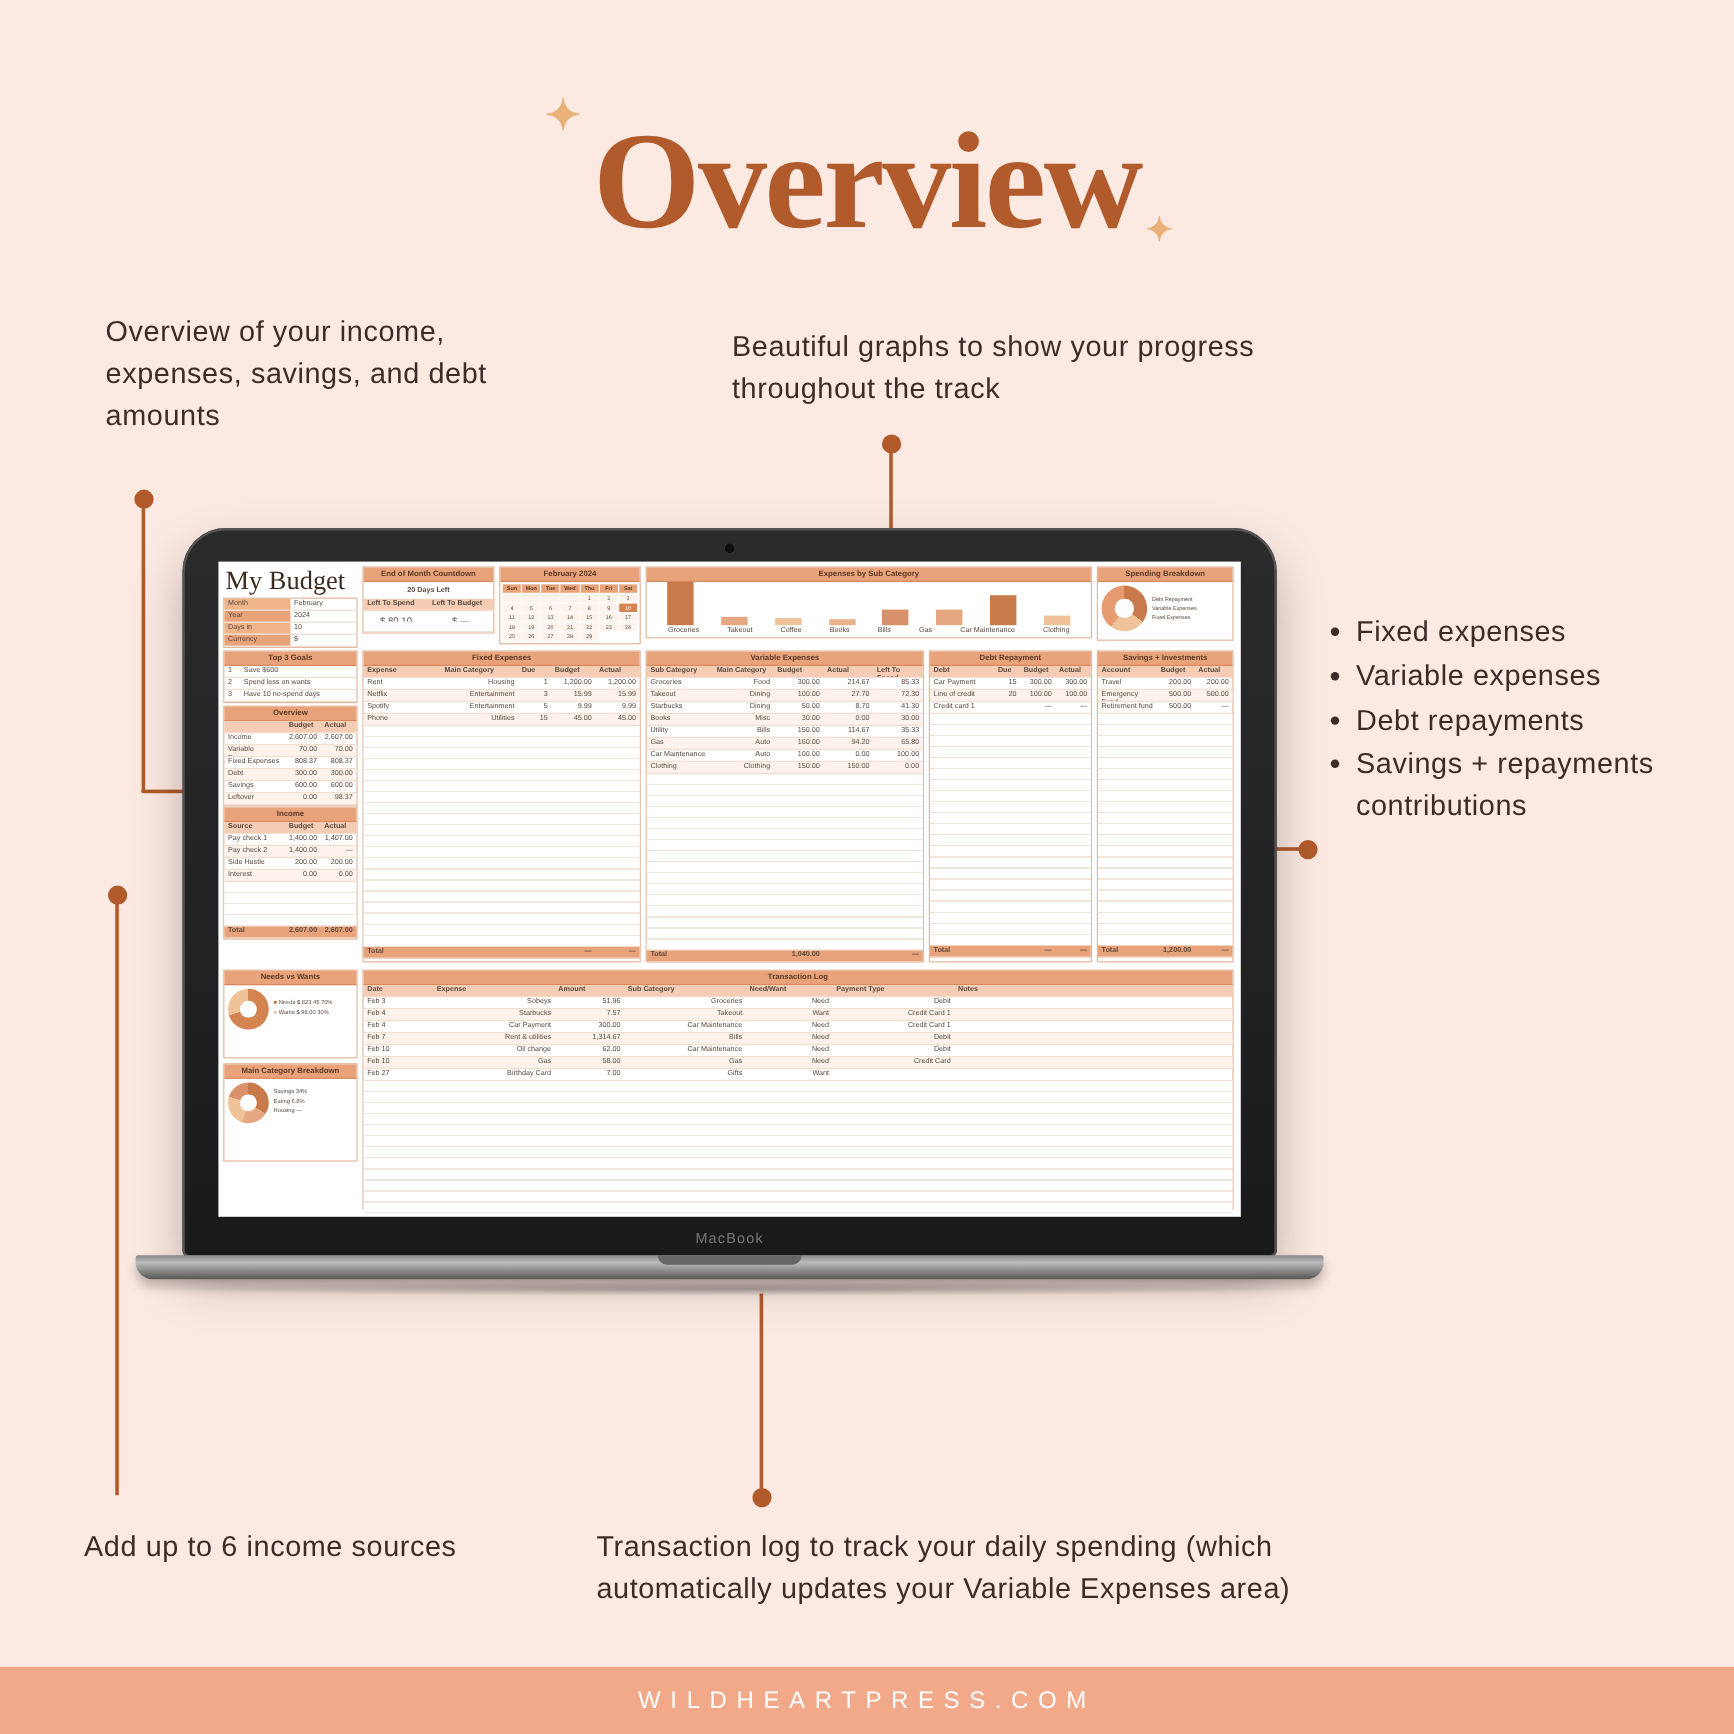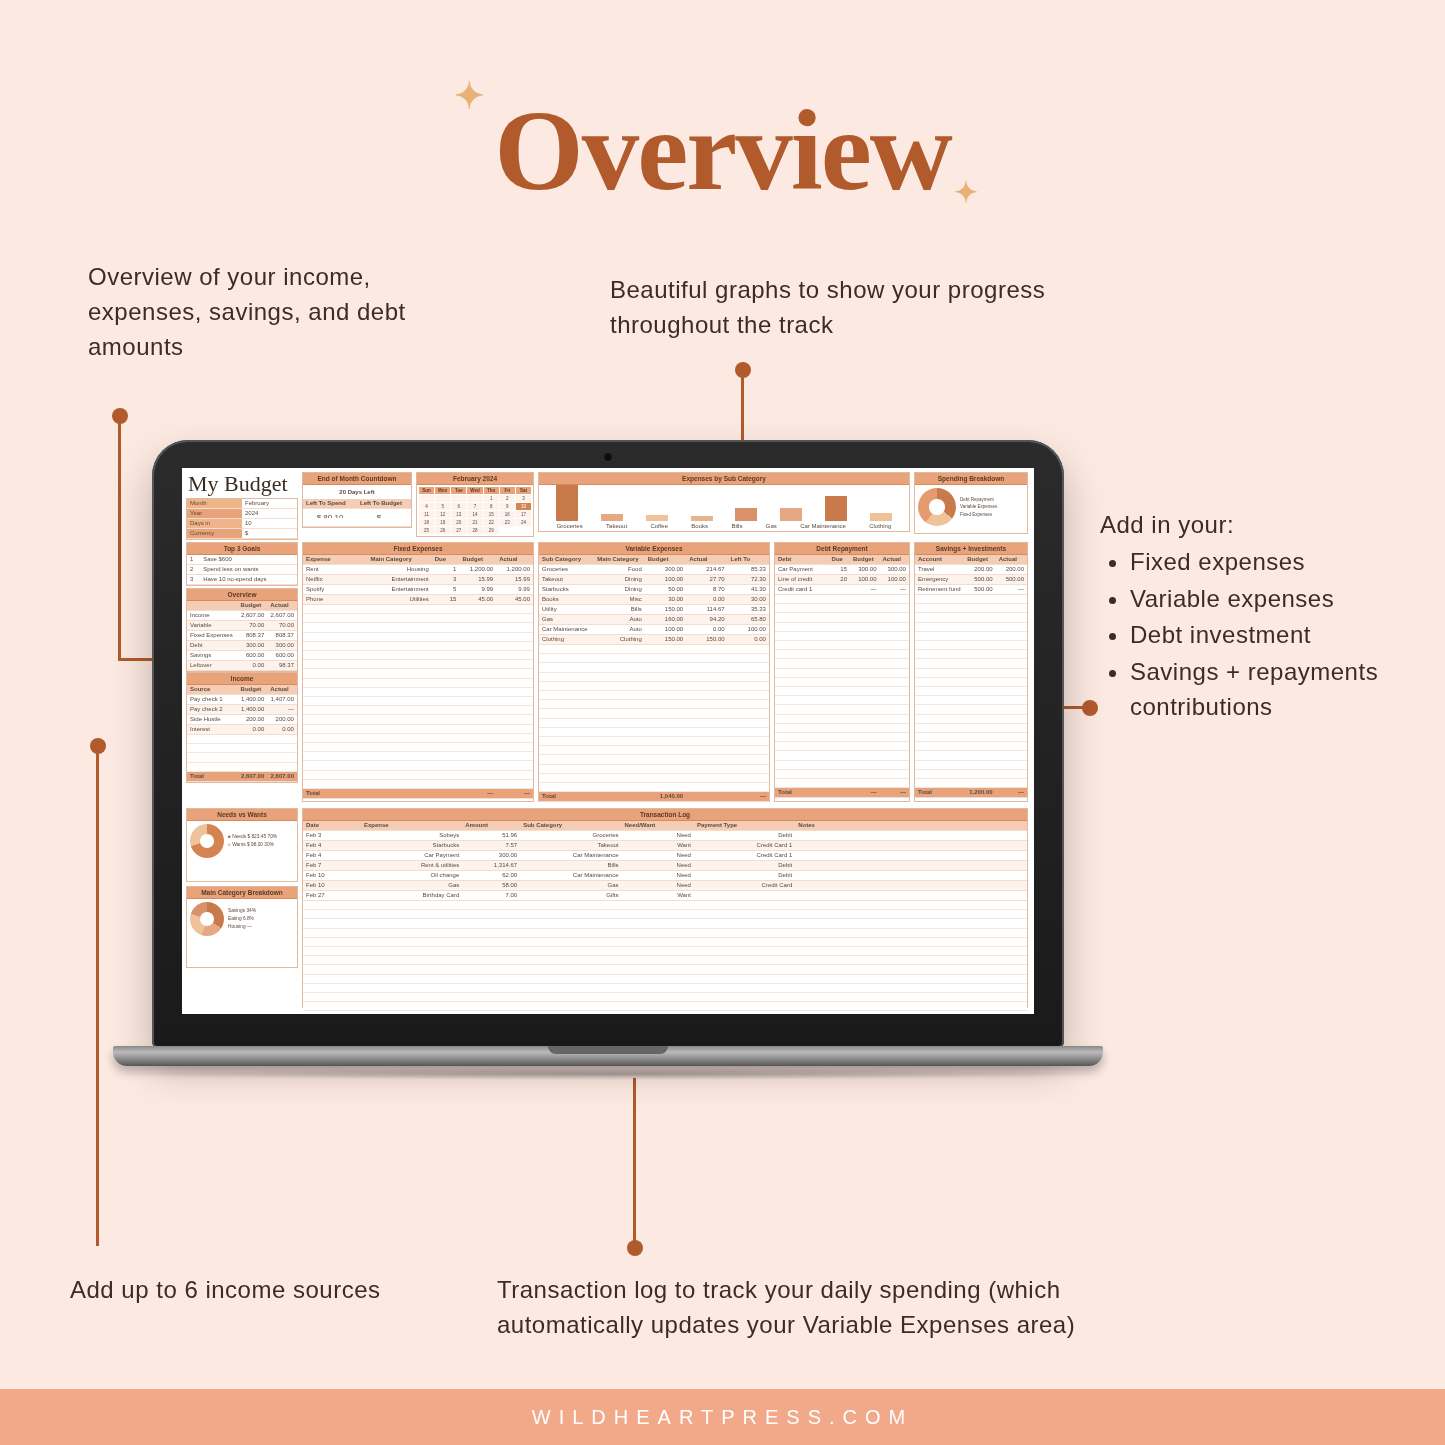--- a/index.html
+++ b/index.html
@@ -221,25 +221,24 @@
     <span>Overview</span>
     <span class="sparkle br">✦</span>
   </span>
 </div>
 
 <div class="callout c-top-left">Overview of your income, expenses, savings, and debt amounts</div>
 <div class="callout c-top-right">Beautiful graphs to show your progress throughout the track</div>
 <div class="callout c-bot-left">Add up to 6 income sources</div>
 <div class="callout c-bot-mid">Transaction log to track your daily spending (which automatically updates your Variable Expenses area)</div>
 <div class="callout c-right">
-  <div>Add in your:</div>
   <ul>
     <li>Fixed expenses</li>
     <li>Variable expenses</li>
-    <li>Debt investment</li>
+    <li>Debt repayments</li>
     <li>Savings + repayments contributions</li>
   </ul>
 </div>
 
 <div class="dot" style="left:112px; top:408px;"></div>
 <div class="line" style="left:118px; top:416px; width:3px; height:244px;"></div>
 <div class="line" style="left:118px; top:658px; width:66px; height:3px;"></div>
 
 <div class="dot" style="left:735px; top:362px;"></div>
 <div class="line" style="left:741px; top:370px; width:3px; height:102px;"></div>
@@ -249,20 +248,21 @@
 
 <div class="dot" style="left:90px; top:738px;"></div>
 <div class="line" style="left:96px; top:746px; width:3px; height:500px;"></div>
 
 <div class="line" style="left:633px; top:1078px; width:3px; height:168px;"></div>
 <div class="dot" style="left:627px; top:1240px;"></div>
 
 <div class="laptop">
   <div class="lid">
     <div class="camera"></div>
+    <div class="macbook-word">MacBook</div>
 
     <div class="screen">
 
       <div class="script">My Budget</div>
 
       <div class="panel" style="left:4px; top:30px; width:112px;">
         <div class="row">
             <div style="width:50%;background:#efb489;">Month</div>
             <div style="width:50%;">February</div>
           </div>

